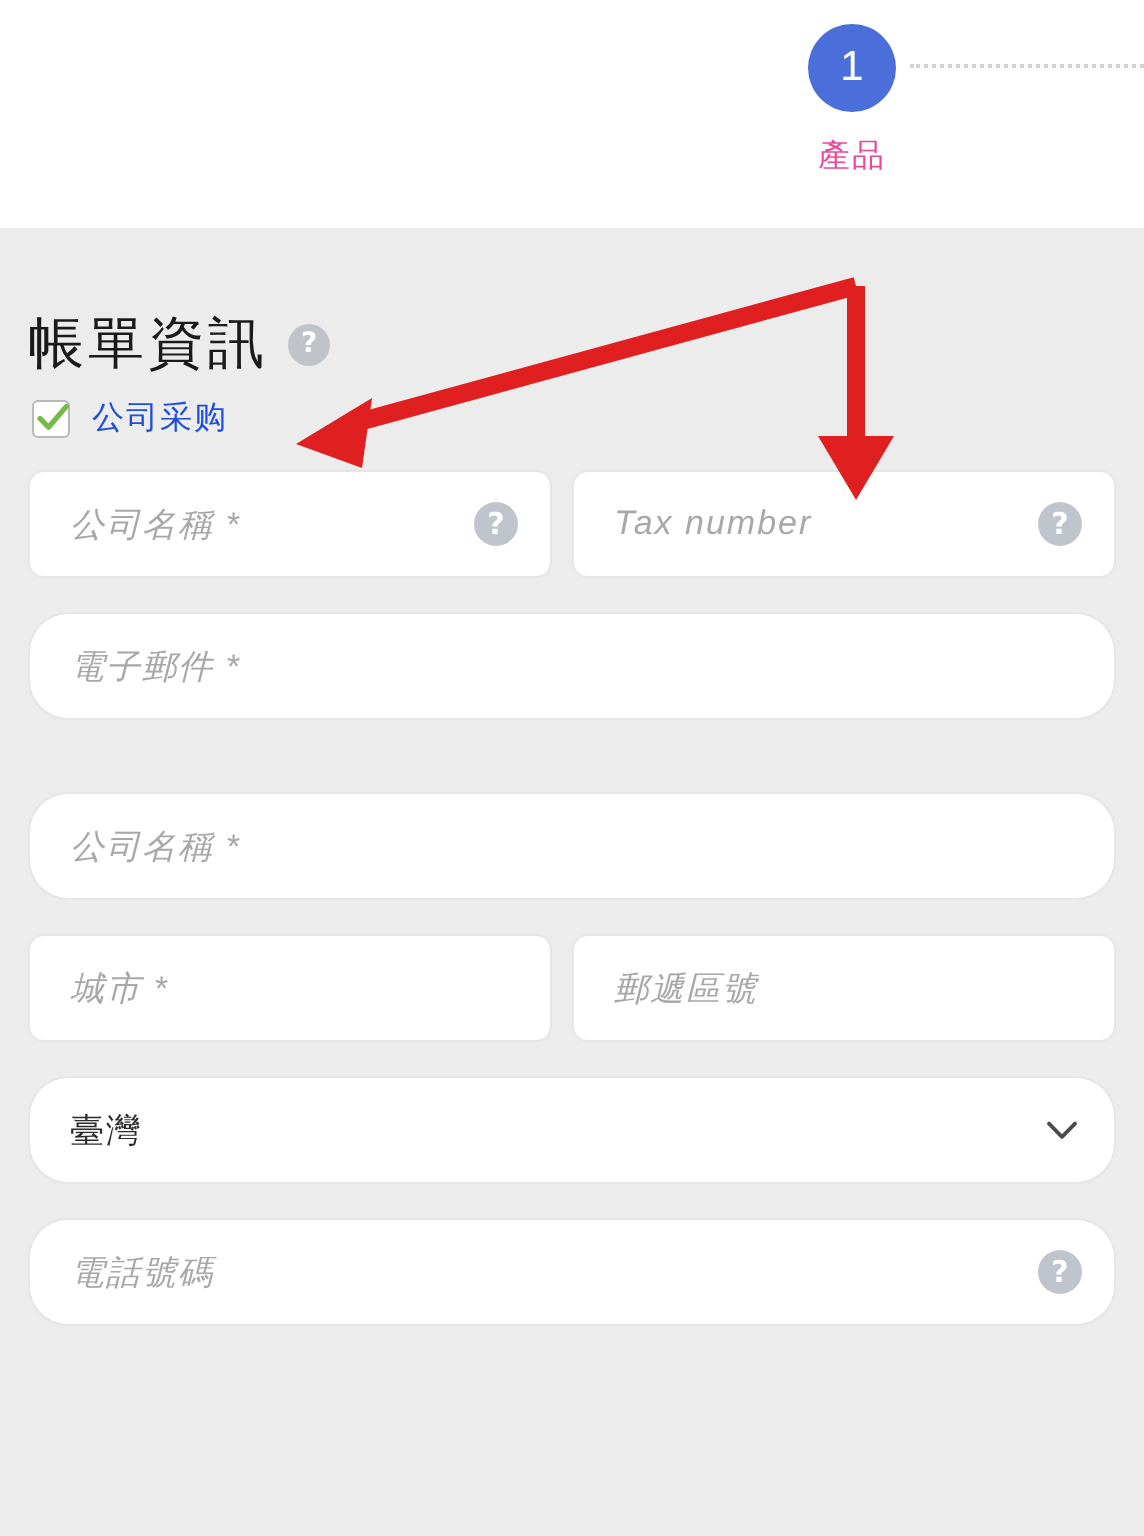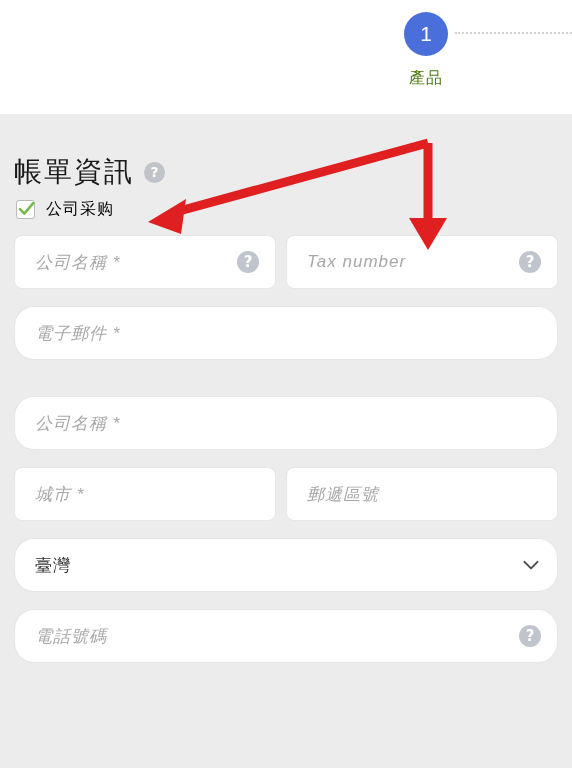--- a/index.html
+++ b/index.html
@@ -45,21 +45,21 @@
     font-size: 21px;
     line-height: 44px;
     text-align: center;
     margin: 0 auto;
     font-weight: 400;
     letter-spacing: 0;
   }
   .step-label {
     margin-top: 12px;
     font-size: 16px;
-    color: #4d7c0f;
+    color: #ec4899;
     letter-spacing: 1px;
     white-space: nowrap;
   }
   .step-connector {
     position: absolute;
     left: 455px;
     top: 32px;
     width: 117px;
     height: 0;
     border-top: 2px dotted #d2d2d2;
@@ -127,21 +127,21 @@
   .checkbox svg {
     position: absolute;
     left: 1px;
     top: 0px;
     width: 17px;
     height: 17px;
   }
   .check-label {
     margin-left: 11px;
     font-size: 16px;
-    color: #000000;
+    color: #1d4ed8;
     letter-spacing: 1px;
   }
 
   
   .fields {
     padding: 16px 15px 0 15px;
   }
   .row {
     display: flex;
     gap: 12px;

